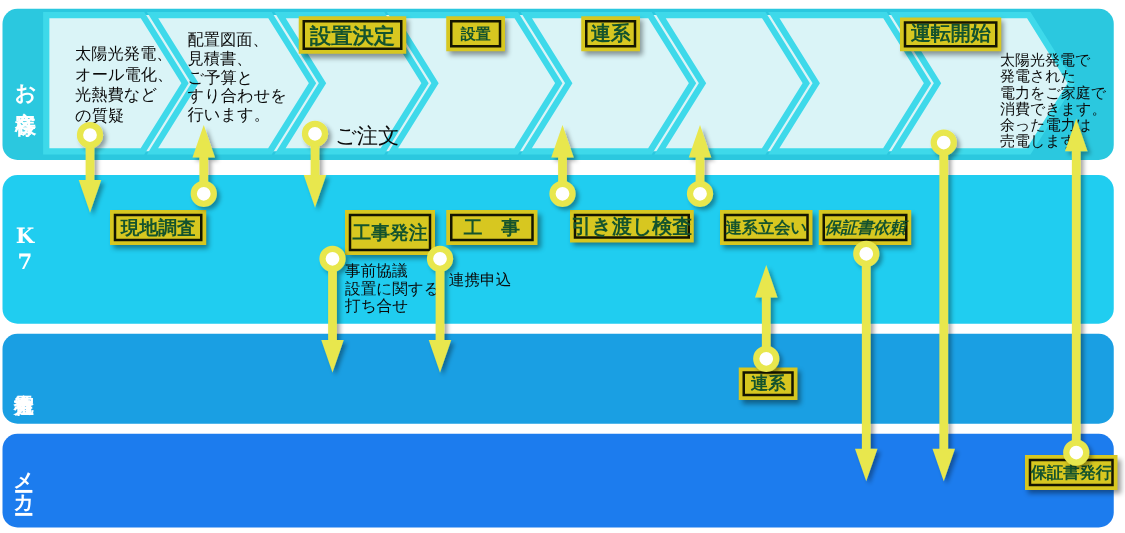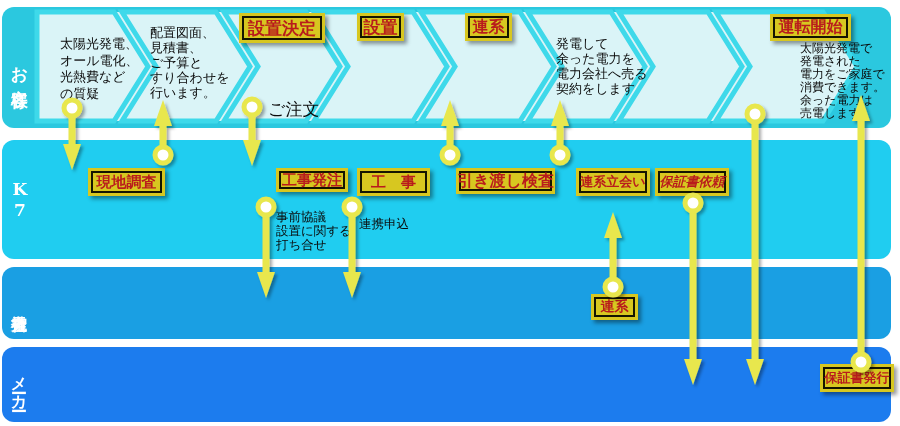--- a/index.html
+++ b/index.html
@@ -22,21 +22,21 @@
   }
   .upright{text-orientation:upright;letter-spacing:1px;}
   .overlay{position:absolute;left:0;top:0;pointer-events:none;}
   .glabel{
     position:absolute;box-sizing:border-box;background:#D7C720;padding:3px;
     box-shadow:2.5px 3px 4px rgba(0,0,0,0.4);
   }
   .glabel > span{
     box-sizing:border-box;display:flex;width:100%;height:100%;
     align-items:center;justify-content:center;
-    border:2px solid #151500;color:#b91c1c;font-weight:bold;white-space:pre;
+    border:2px solid #151500;color:#14532d;font-weight:bold;white-space:pre;
   }
   .note{
     position:absolute;white-space:pre-line;color:#0a0a0a;
     font-size:13px;line-height:1.2;
   }
 </style>
 </head>
 <body>
 
 <div class="stage">
@@ -71,52 +71,48 @@
   <div class="note" style="left:60px;top:36px;line-height:16.5px;">太陽光発電、
 オール電化、
 光熱費など
 の質疑</div>
   <div class="note" style="left:150px;top:25px;line-height:15px;">配置図面、
 見積書、
 ご予算と
 すり合わせを
 行います。</div>
   <div class="note" style="left:268px;top:99px;font-size:17px;">ご注文</div>
-  <div class="note" style="left:556px;top:36px;line-height:15px;">発電して
-余った電力を
-電力会社へ売る
-契約をします</div>
   <div class="note" style="left:764px;top:42px;font-size:12px;line-height:13px;margin-left:36px;">太陽光発電で
 発電された
 電力をご家庭で
 消費できます。
 余った電力は
 売電します。</div>
   <div class="note" style="left:276px;top:210px;font-size:12.5px;line-height:14px;">事前協議
 設置に関する
 打ち合せ</div>
   <div class="note" style="left:359px;top:216px;font-size:12.5px;">連携申込</div>
 
   <div class="glabel" style="left:239px;top:13px;width:86px;height:30px;font-size:17px;">
     <span>設置決定</span>
     </div>
-  <div class="glabel" style="left:357px;top:13px;width:47px;height:28px;font-size:17px;">
+  <div class="glabel" style="left:357px;top:13px;width:47px;height:28px;font-size:12px;">
     <span>設置</span>
     </div>
   <div class="glabel" style="left:465px;top:13px;width:47px;height:28px;font-size:16px;">
     <span>連系</span>
     </div>
-  <div class="glabel" style="left:770px;top:14px;width:81px;height:27px;font-size:16px;">
+  <div class="glabel" style="left:720px;top:14px;width:81px;height:27px;font-size:16px;">
     <span>運転開始</span>
     </div>
 
   <div class="glabel" style="left:88px;top:168px;width:77px;height:28px;font-size:15px;">
     <span>現地調査</span>
     </div>
-  <div class="glabel" style="left:276px;top:168px;width:72px;height:24px;font-size:15px;">
+  <div class="glabel" style="left:276px;top:168px;width:72px;height:36px;font-size:15px;">
     <span>工事発注</span>
     </div>
   <div class="glabel" style="left:357px;top:168px;width:73px;height:28px;font-size:15px;">
     <span>工　事</span>
     </div>
   <div class="glabel" style="left:456px;top:168px;width:99px;height:26px;font-size:16px;">
     <span>引き渡し検査</span>
     </div>
   <div class="glabel" style="left:576px;top:168px;width:74px;height:28px;font-size:13px;">
     <span>連系立会い</span>

